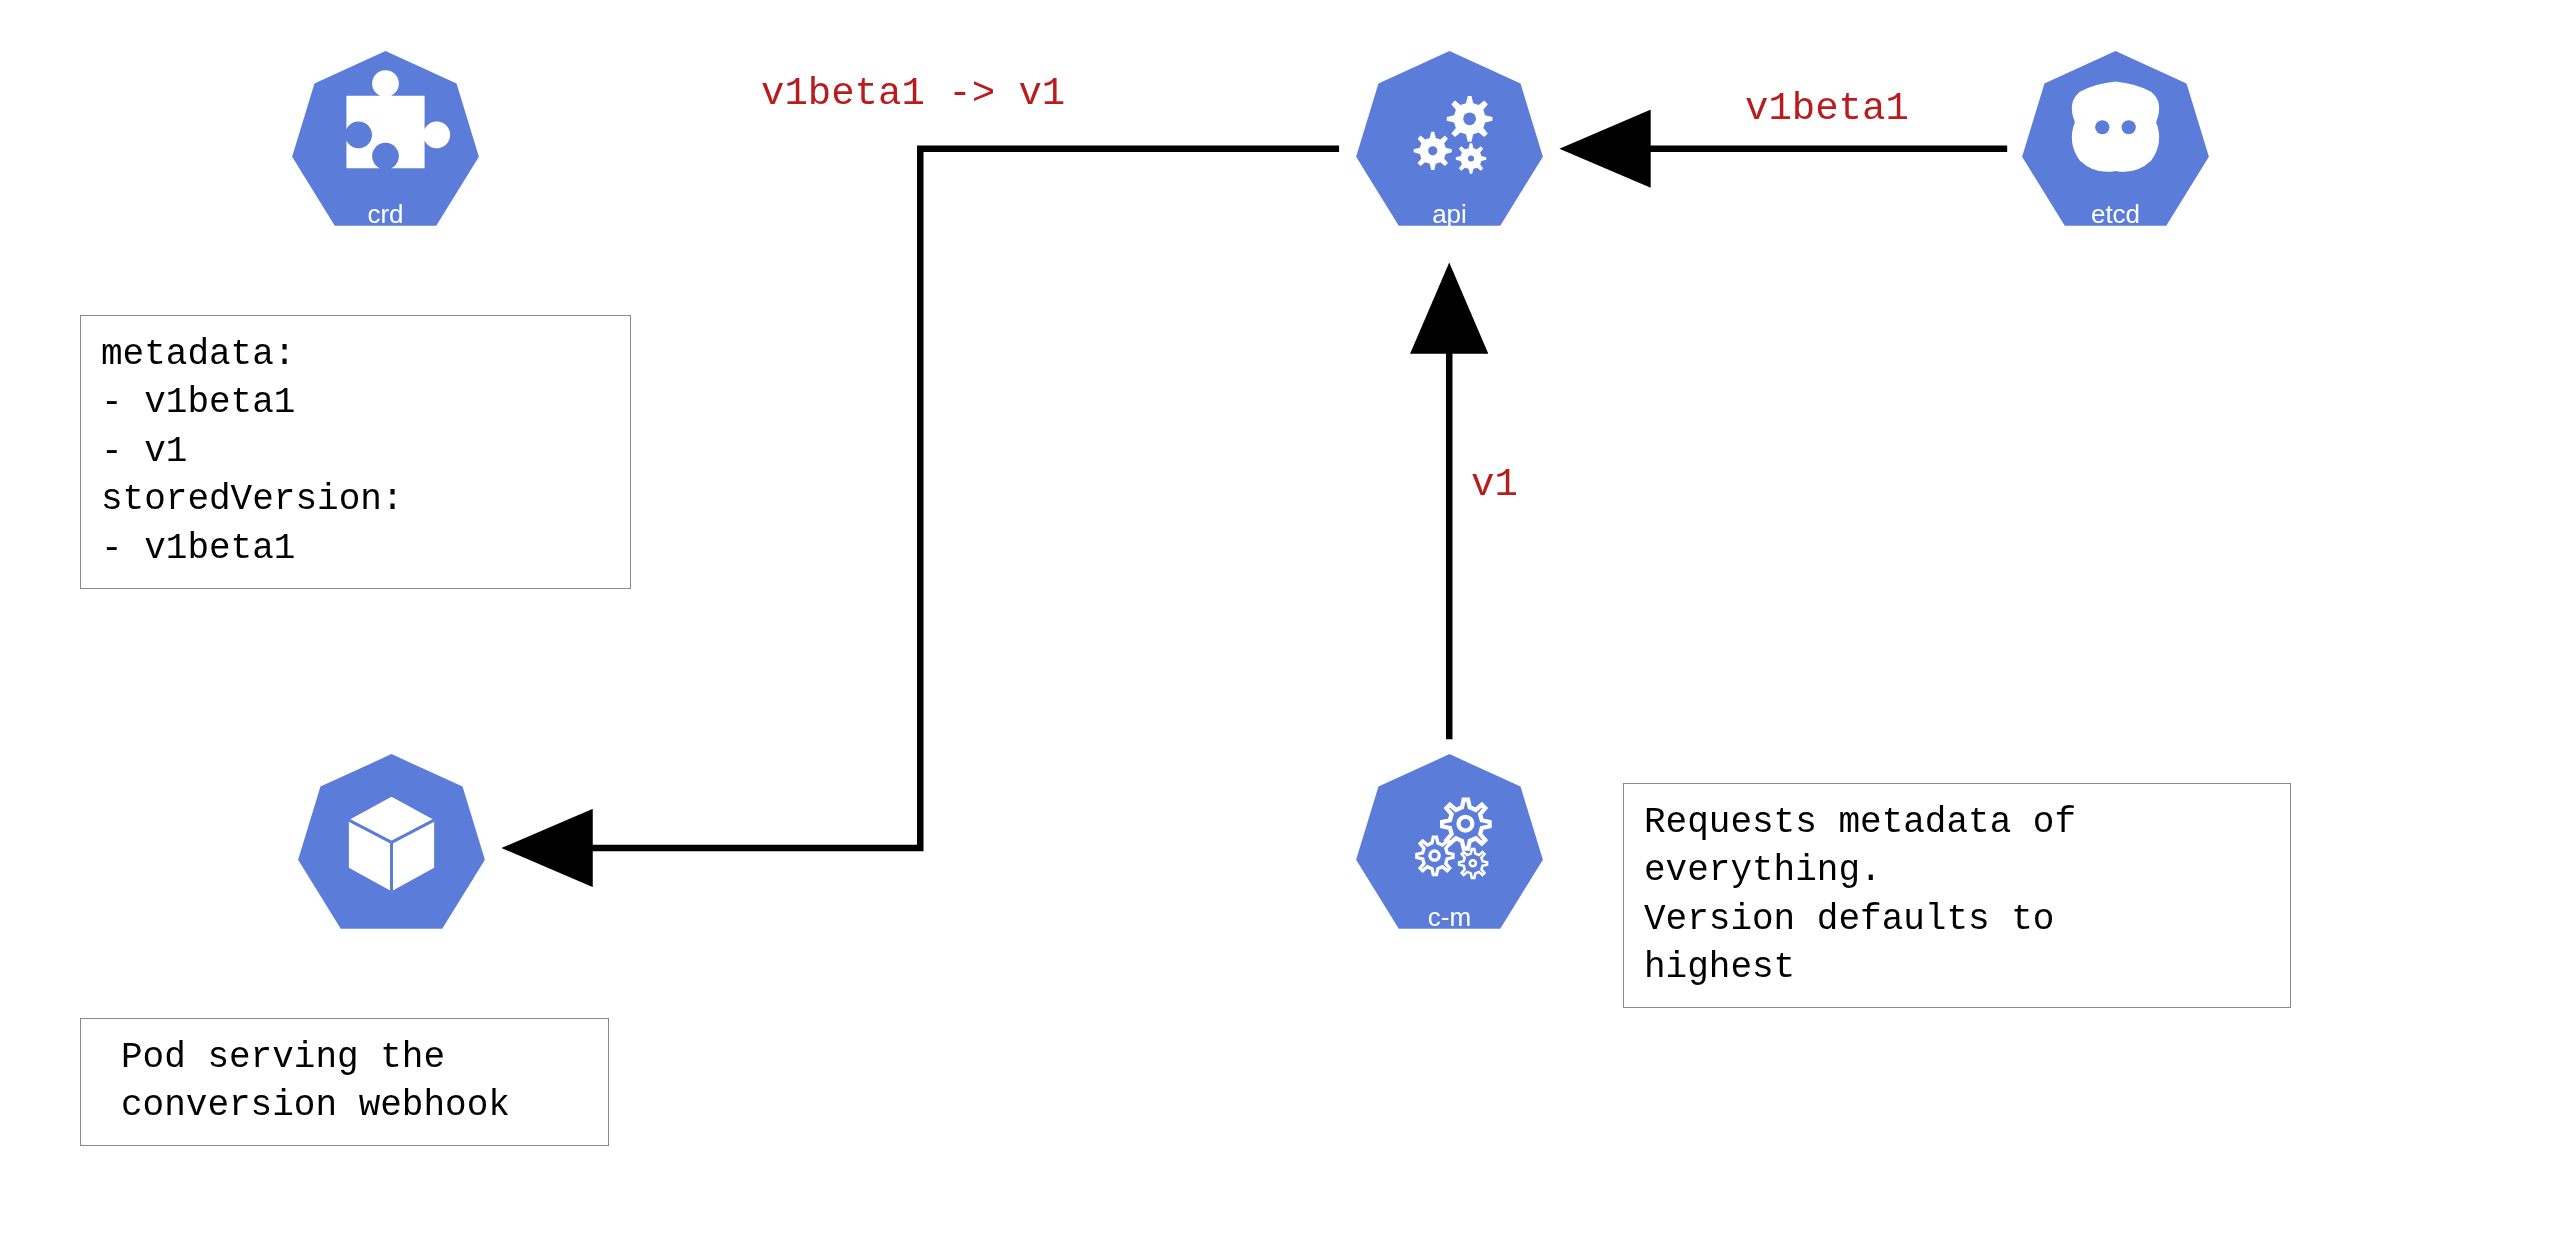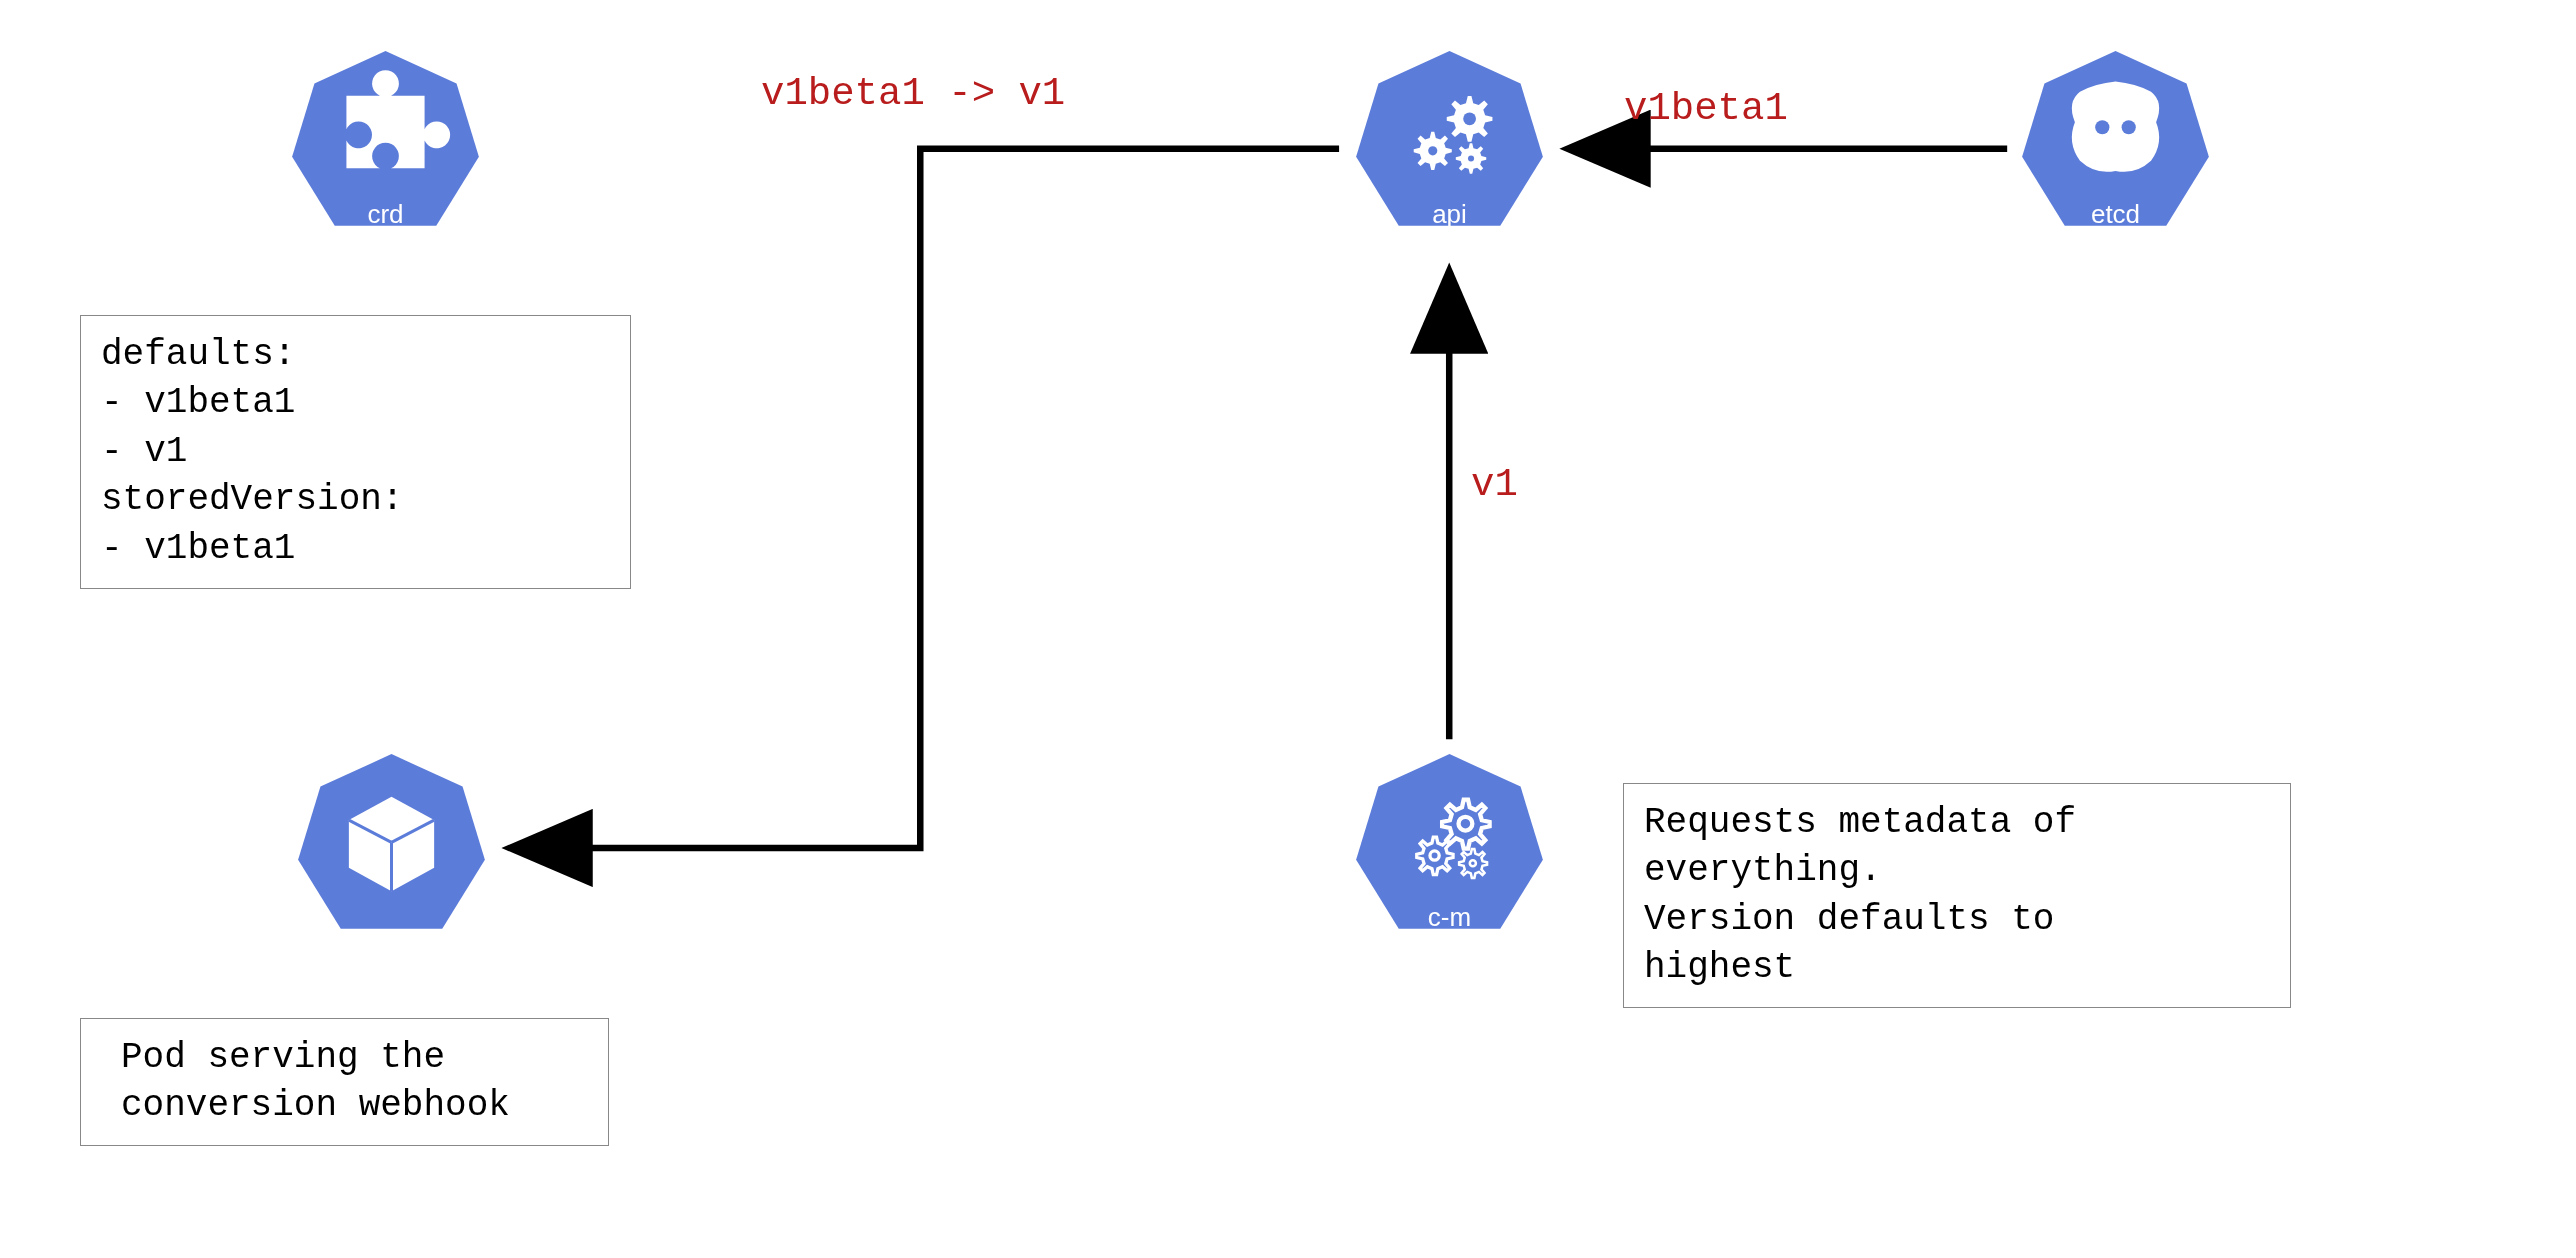--- a/index.html
+++ b/index.html
@@ -72,21 +72,21 @@
         <polygon points="100,8 170,40 192,112 150,180 50,180 8,112 30,40" fill="#5c7cda"></polygon>
 
         <g transform="translate(100,85) scale(1.1)">
           <path d="M -35 -30 L -5 -30 A 12 12 0 1 1 5 -30 L 35 -30 L 35 0 A 12 12 0 1 1 35 10 L 35 35 L 5 35 A 12 12 0 1 0 -5 35 L -35 35 L -35 10 A 12 12 0 1 0 -35 0 Z" fill="#ffffff"></path>
         </g>
       </svg>
       <div class="node-label">crd</div>
     </div>
   </div>
 
-  <div class="text-box" style="left: 80px; top: 315px; width: 551px;">defaults:
+  <div class="text-box" style="left: 80px; top: 315px; width: 551px;">metadata:
 - v1beta1
 - v1
 storedVersion:
 - v1beta1</div>
 
   <div class="node" style="left: 290px; top: 746px;">
     <div class="heptagon">
       <svg viewBox="0 0 200 200">
         <polygon points="100,8 170,40 192,112 150,180 50,180 8,112 30,40" fill="#5c7cda"></polygon>
 
@@ -179,17 +179,17 @@
     </defs>
 
     <path d="M 1848 205 L 1270 205 L 1270 1170 L 710 1170" fill="none" stroke="#000" stroke-width="9" marker-end="url(#arrowhead)"></path>
 
     <path d="M 2770 205 L 2170 205" fill="none" stroke="#000" stroke-width="9" marker-end="url(#arrowhead)"></path>
 
     <path d="M 2000 1020 L 2000 380" fill="none" stroke="#000" stroke-width="9" marker-end="url(#arrowhead)"></path>
   </svg>
 
   <div class="edge-label" style="left: 761px; top: 72px;">v1beta1 -&gt; v1</div>
-  <div class="edge-label" style="left: 1624px; top: 87px;">v1beta1</div>
+  <div class="edge-label" style="left: 1745px; top: 87px;">v1beta1</div>
   <div class="edge-label" style="left: 1471px; top: 463px;">v1</div>
 
 </div>
 
 
 </body></html>

